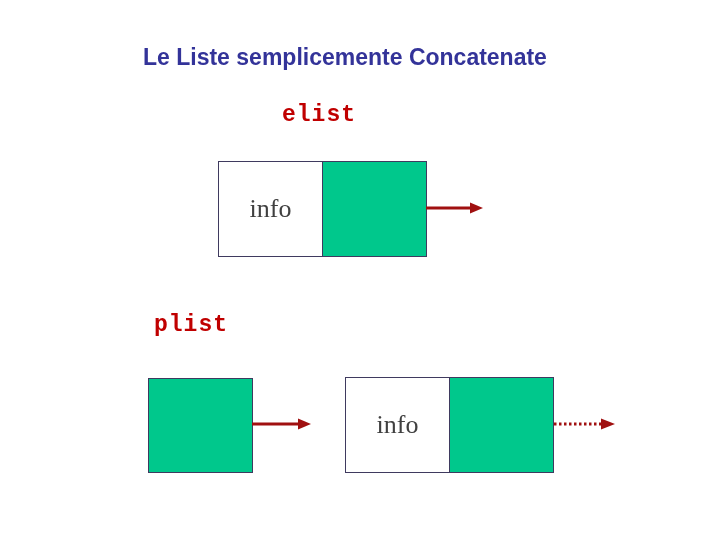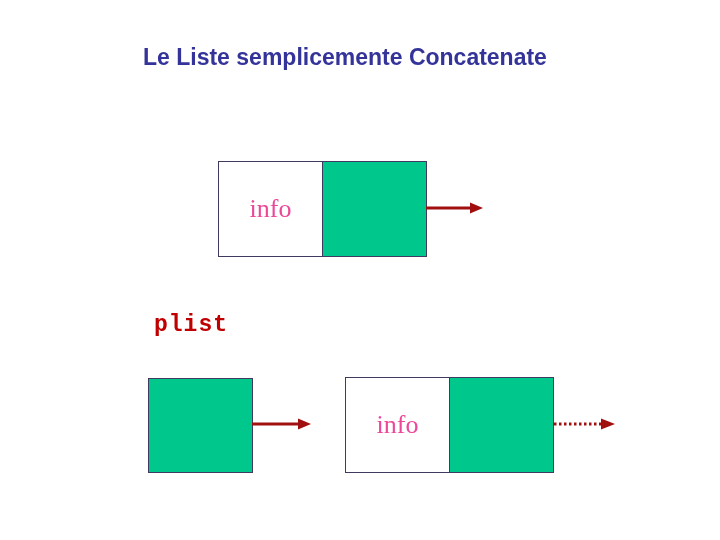--- a/index.html
+++ b/index.html
@@ -66,21 +66,21 @@
     background: #ffffff;
     display: flex;
     align-items: center;
     justify-content: center;
     border-right: 1.6px solid #3F3A5F;
   }
   .cell-info-text {
     font-family: "Liberation Serif", "DejaVu Serif", serif;
     font-size: 26px;
     font-weight: normal;
-    color: #ec4899;
+    color: #404040;
     line-height: 1;
   }
   .cell-ptr {
     box-sizing: border-box;
     background: #00C88C;
   }
 
   
   .ptr-box {
     position: absolute;
@@ -145,20 +145,21 @@
     width: 62px;
   }
 </style>
 </head>
 <body>
 
 <div id="slide">
 
   <div class="slide-title">Le Liste semplicemente Concatenate</div>
 
+  <div class="var-label" id="label-elist">elist</div>
 
   <div class="node" id="node-elist">
     <div class="cell-info">
       <span class="cell-info-text">info</span>
     </div>
     <div class="cell-ptr"></div>
   </div>
 
   <div class="arrow" id="arrow-elist">
     <svg width="58" height="14" viewBox="0 0 58 14">

